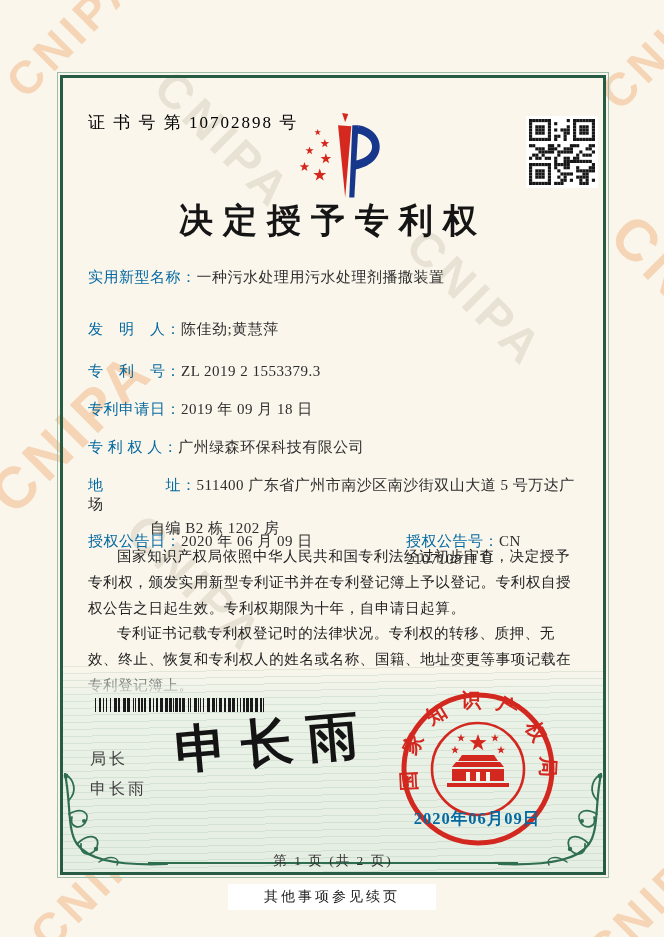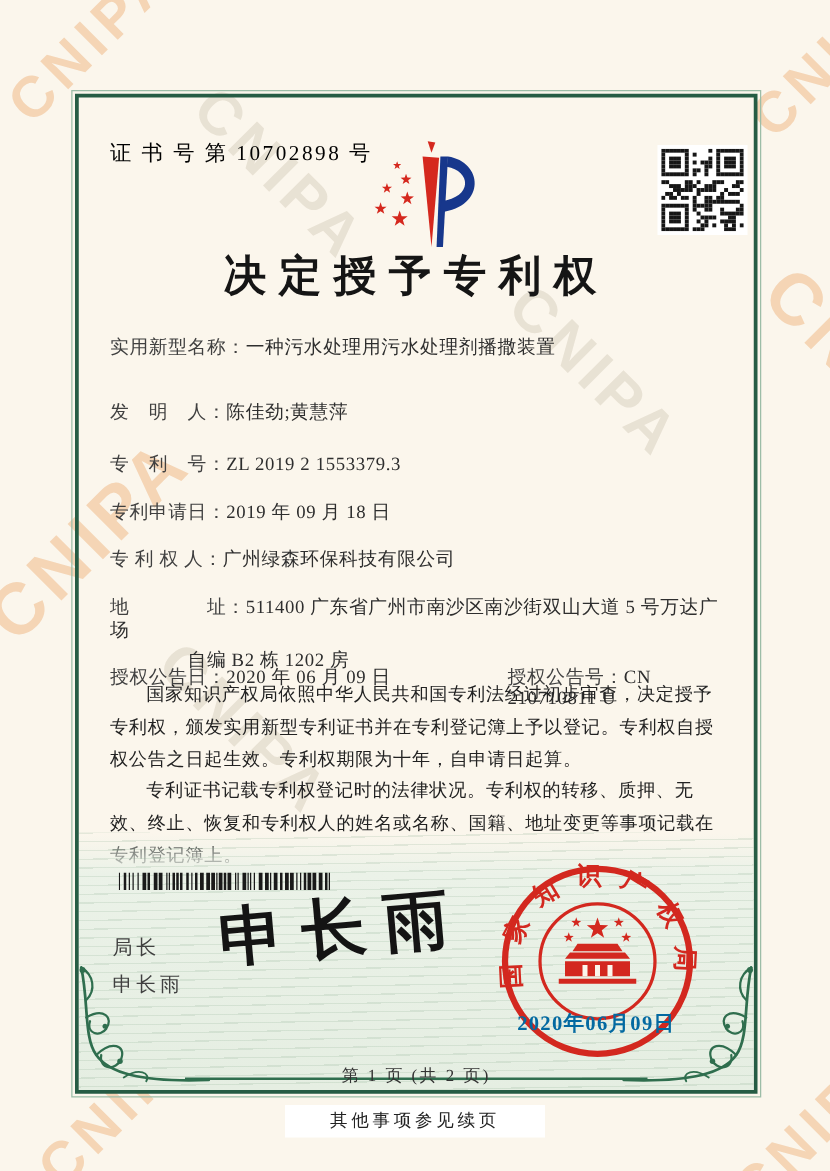--- a/index.html
+++ b/index.html
@@ -24,21 +24,21 @@
          border:1px solid #9cbda7;}
   .frame-inner{position:absolute;inset:2px;border:3px solid #265c44;overflow:hidden;}
   .content{position:absolute;inset:0;}
   .cert-no{position:absolute;left:25px;top:33px;font-size:17px;letter-spacing:2px;color:#000000;}
   .logo{position:absolute;left:215px;top:34px;width:112px;height:92px;}
   .qr{position:absolute;left:463px;top:38px;width:66px;height:66px;background:#fff;padding:3px;}
   .qr svg{width:100%;height:100%;display:block;}
   .title{position:absolute;left:0;right:0;top:120px;text-align:center;font-size:34px;
          font-weight:700;letter-spacing:10px;color:#151515;}
   .row{position:absolute;left:25px;right:20px;font-size:15px;letter-spacing:0.5px;}
-  .row .lbl{color:#404040;}
+  .row .lbl{color:#0369a1;}
   .row .val{color:#2e2e2e;}
   .r0{top:190px}.r1{top:242px}.r2{top:284px}.r3{top:322px}.r4{top:360px}
   .r5{top:398px}.r5 .line2{margin:5px 0 0 62px;}
   .r6{top:454px}.r7{position:absolute;left:282px;top:0;margin-left:36px;}
   .paras{position:absolute;left:25px;top:466px;width:492px;font-size:14.5px;
          line-height:1.78;letter-spacing:0.6px;color:#222;}
   .paras p{margin:0;text-indent:2em;}
   
   .band{position:absolute;left:0;right:0;bottom:0;height:206px;
     background:

